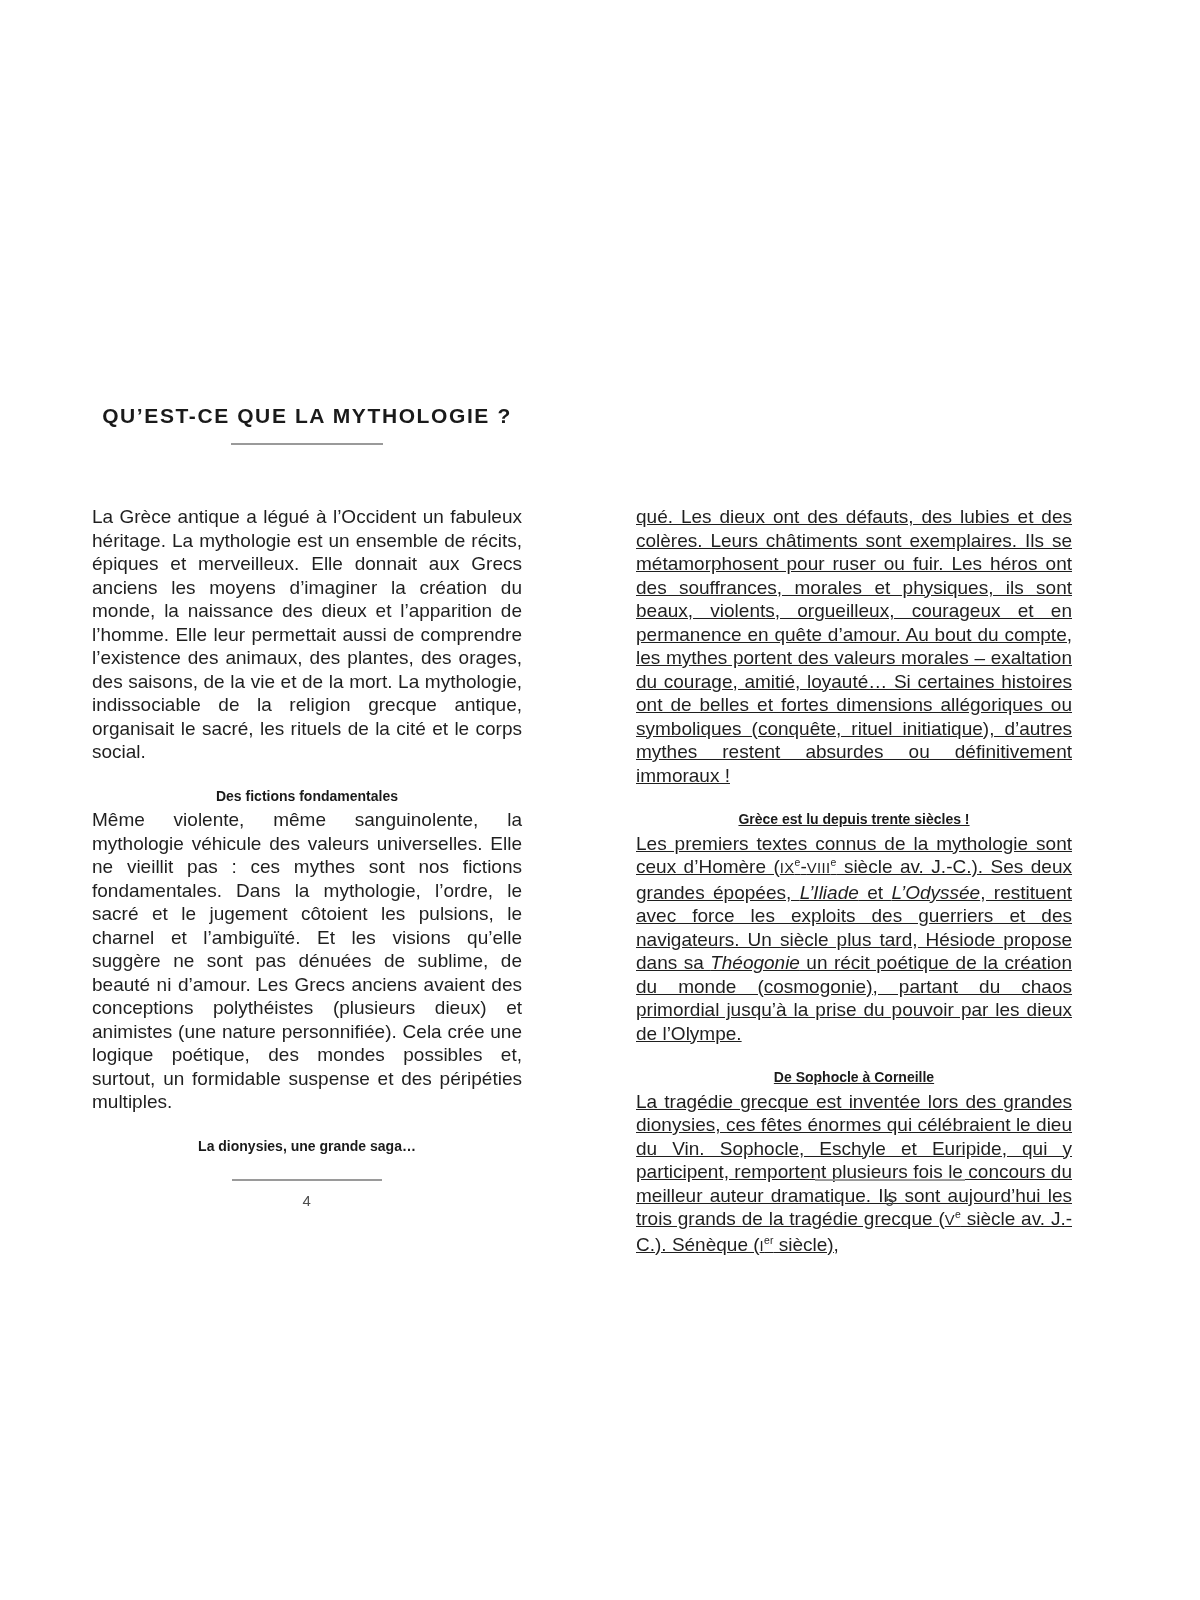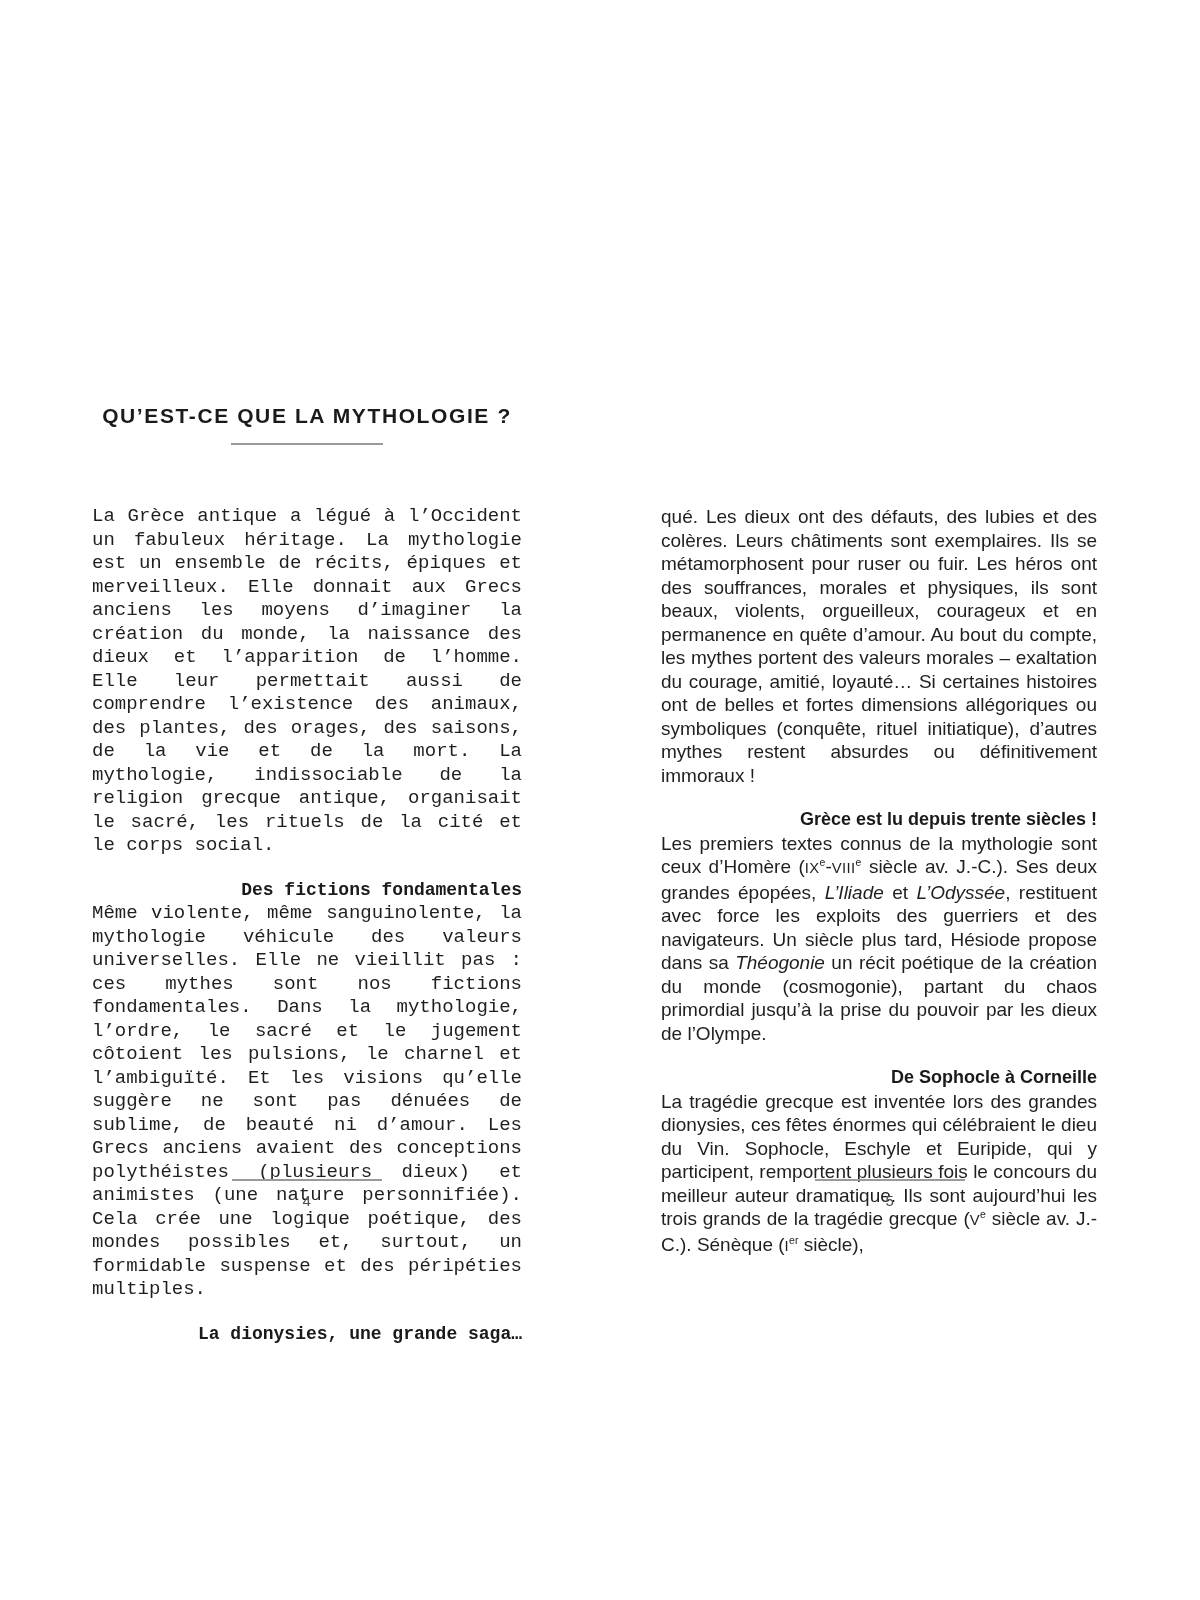--- a/index.html
+++ b/index.html
@@ -37,31 +37,31 @@
     margin:15px auto 0 auto;
   }
 
   .text-col{
     position:absolute;top:505px;
     font-size:19px;
     line-height:23.5px;
     text-align:justify;
     color:var(--ink);
   }
-  .text-col.left{left:92px;width:430px;font-family:Liberation Mono, monospace;}
-  .text-col.right{left:661px;width:436px;}
+  .text-col.left{left:92px;width:430px;}
+  .text-col.right{left:636px;width:436px;text-decoration:underline;}
 
   .text-col p{margin:0;}
   .text-col section{margin-top:21px;}
   .text-col h2{
-    font-size:18px;
+    font-size:14px;
     font-weight:700;
     line-height:23.5px;
     color:var(--heading-ink);
-    text-align:right;
+    text-align:center;
   }
 
   .italic{font-style:italic;}
   .smallcap{font-size:0.78em;letter-spacing:0.4px;margin-top:29px;}
   sup{font-size:0.55em;vertical-align:super;line-height:0;}
 
   .page-footer{
     position:absolute;top:1179px;
     text-align:center;
   }

